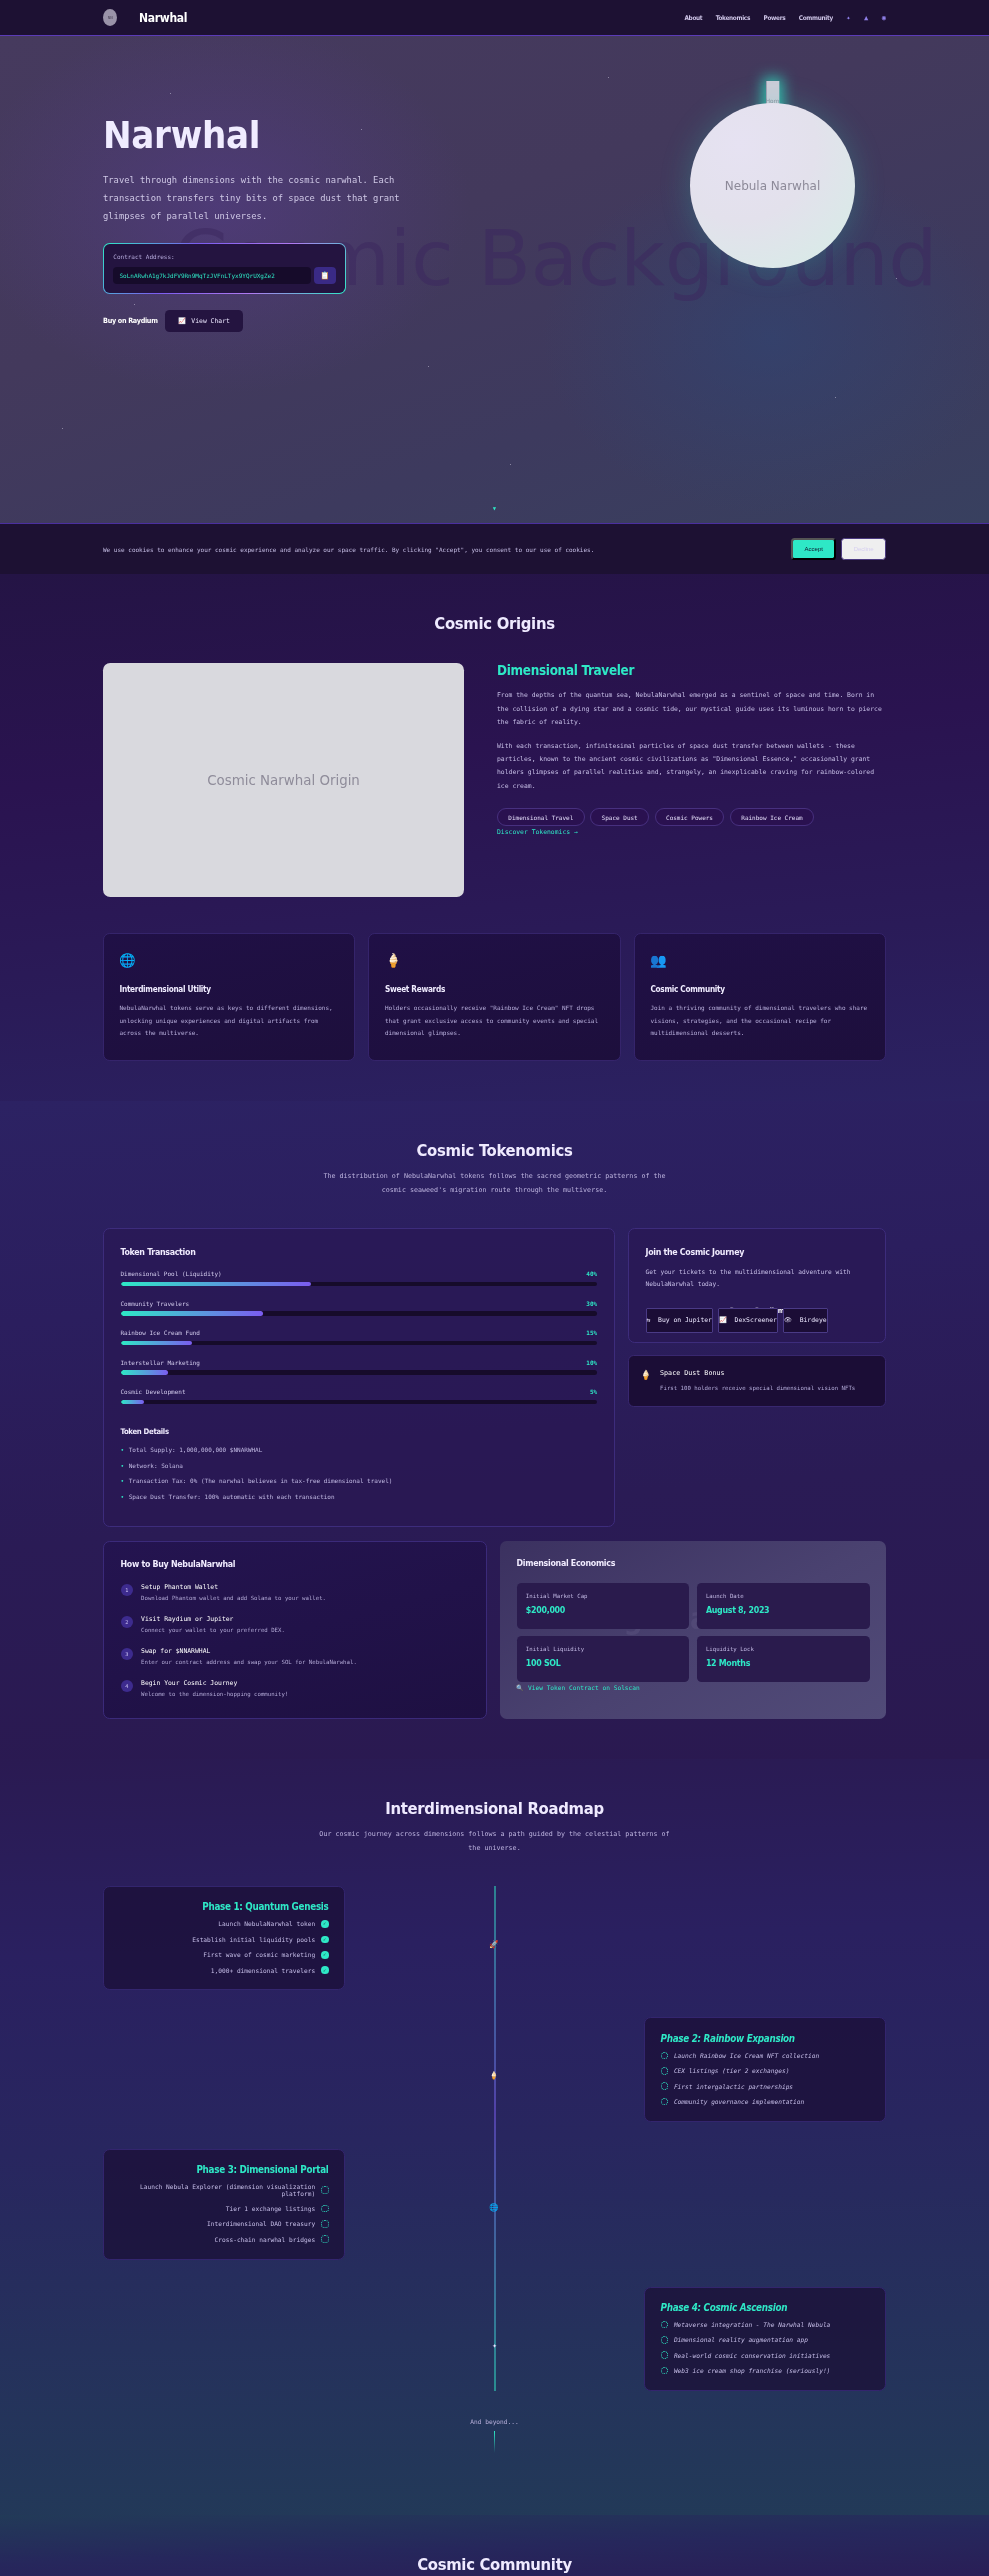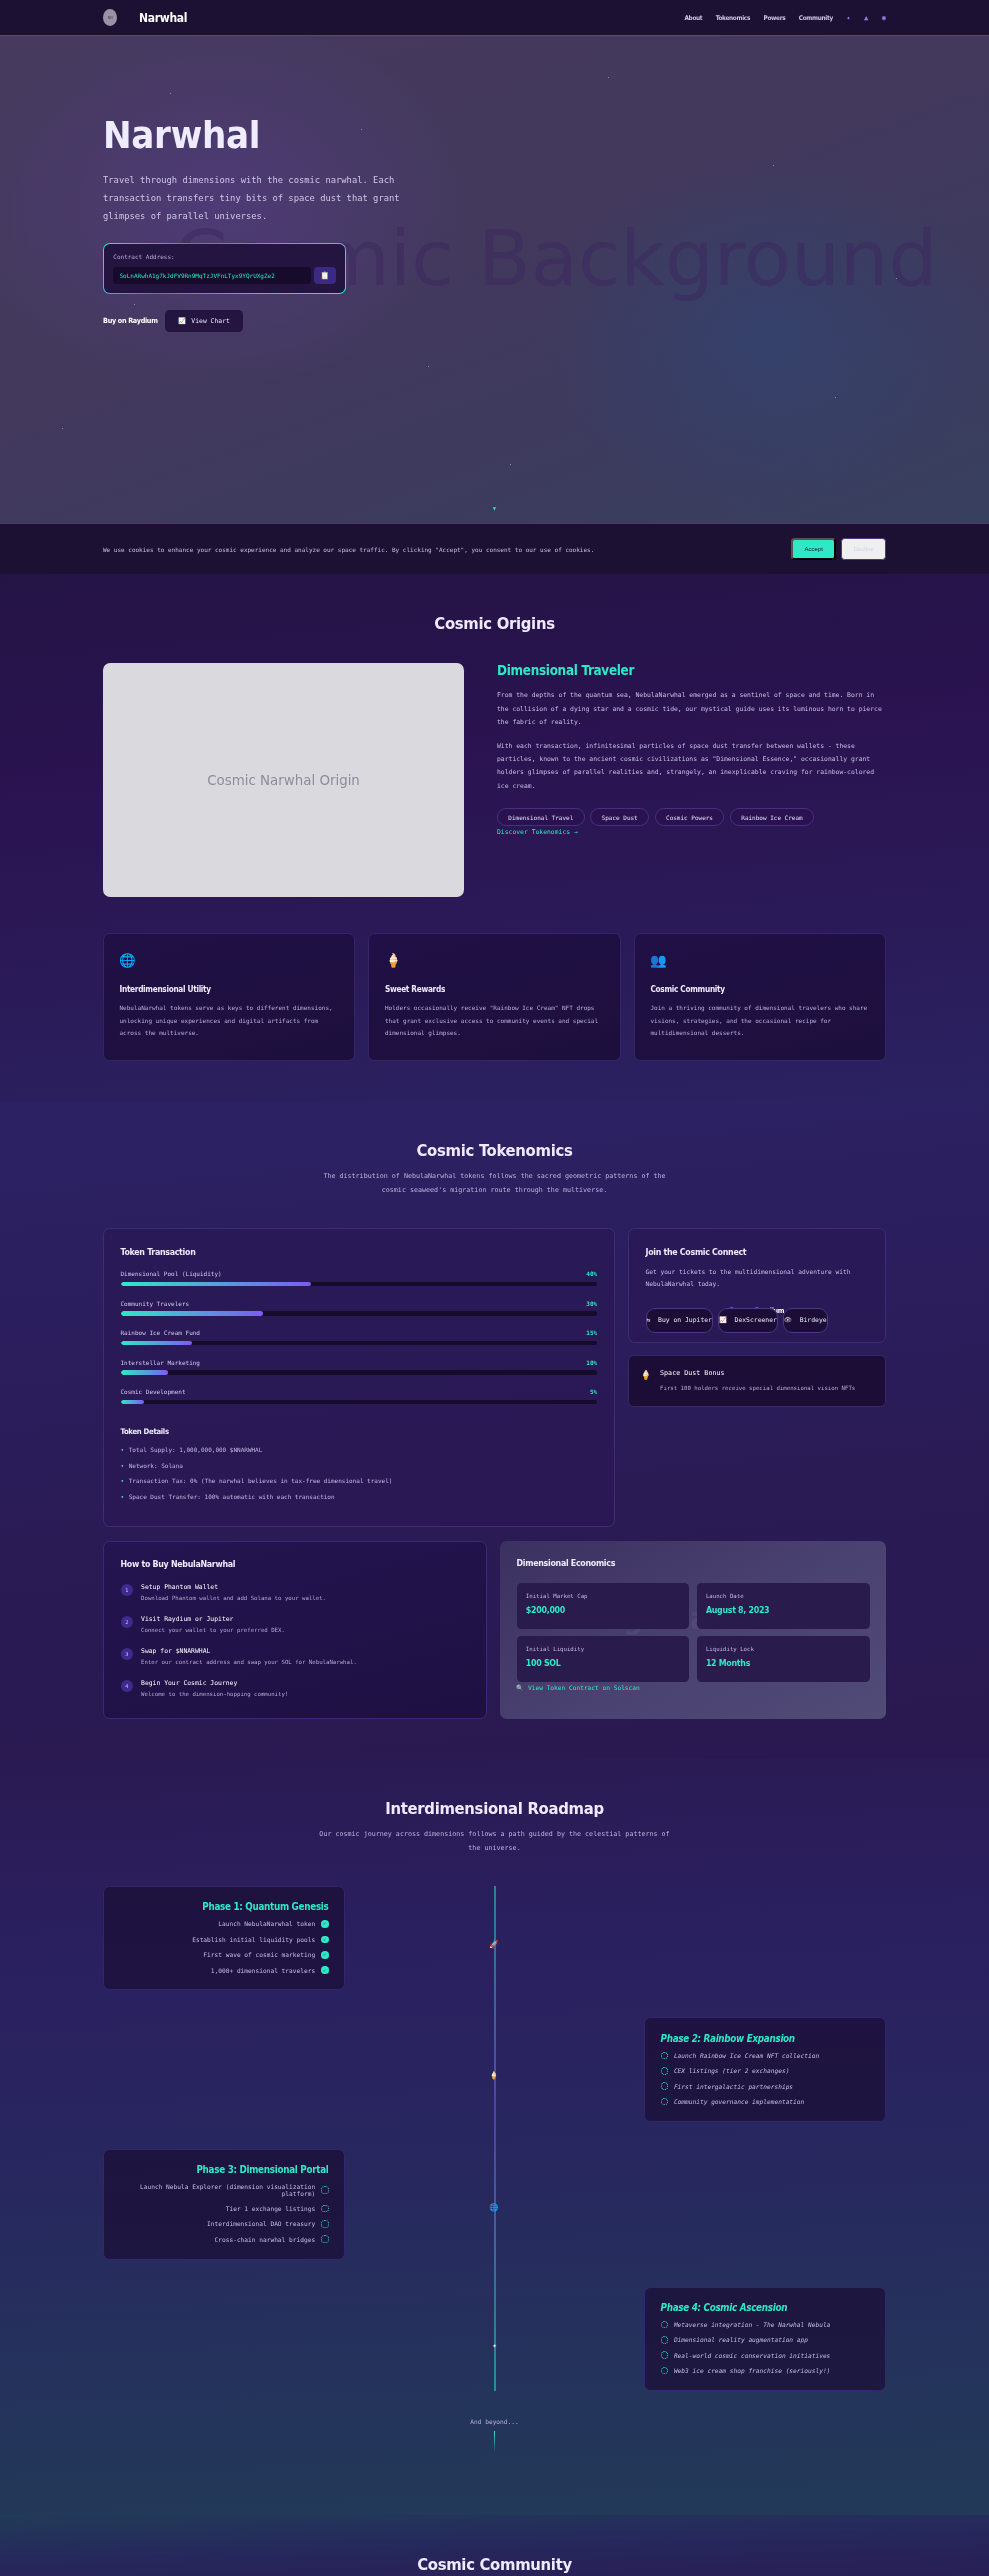--- a/index.html
+++ b/index.html
@@ -107,21 +107,21 @@
   .dist-row { margin-top:13.4px; }
   .dist-head { display:flex; justify-content:space-between; font-size:6px; color:#d2cbec; }
   .dist-pct { color:#2ee8c6; font-weight:bold; }
   .bar { margin-top:4.6px; height:4.6px; border-radius:2.6px; background:#160b2a; overflow:hidden; }
   .bar > i { display:block; height:100%; border-radius:2.6px; background:linear-gradient(90deg,#2ee8c6,#7b5cf0); }
   .td-t { font-size:7.7px; color:#f1ecff; margin-bottom:9.3px; }
   .td-li { font-size:6px; color:#c1b9e3; margin-bottom:8.8px; padding-left:8.2px; position:relative; }
   .td-li:before { content:"•"; position:absolute; left:0; color:#2ee8c6; }
   .join-p { margin-top:9.3px; font-size:6.2px; color:#c5bde6; line-height:1.95; }
   .buy-head { margin-top:15.5px; text-align:center; font-size:7.2px; color:#fff; }
-  .ob { margin-top:7.2px; background:#1b0d36; border:0.5px solid #4a3a86; border-radius:9px; padding:7.2px 0; text-align:center; font-size:6.4px; color:#ece7ff; }
+  .ob { margin-top:7.2px; background:#1b0d36; border:0.5px solid #4a3a86; border-radius:1px; padding:7.2px 0; text-align:center; font-size:6.4px; color:#ece7ff; }
   .bonus { margin-top:12.4px; background:#1b0d36; border:0.5px solid #38276f; border-radius:5.7px; padding:12.4px 11.3px; display:flex; gap:8.2px; }
   .bonus-ic { font-size:9.3px; color:#2ee8c6; }
   .bonus-t { font-size:6.7px; color:#fff; }
   .bonus-p { margin-top:5.7px; font-size:5.7px; color:#b6aedc; line-height:1.95; }
 
   .two { display:flex; gap:13.4px; margin-top:13.4px; }
   .buycard { width:49%; background:linear-gradient(165deg,#241450,#1e1042); border:0.5px solid #3b2a7a; border-radius:6.7px; padding:17.5px 16.5px 20.6px; }
   .step { display:flex; gap:8.2px; margin-top:13.4px; }
   .step-n { width:12.4px; height:12.4px; border-radius:50%; background:#3d2b8e; color:#cfc6f5; font-size:5.2px; display:flex; align-items:center; justify-content:center; flex:none; margin-top:1px; }
   .step-t { font-size:6.4px; color:#fff; }
@@ -200,20 +200,27 @@
         </div>
       </div>
       <div class="hero-btns">
         <a class="btn-ray display">Buy on Raydium</a>
         <a class="btn-chart">
           <span>📈</span>
           <span>View Chart</span>
         </a>
       </div>
     </div>
+    <div class="hero-right">
+      <div class="orb-wrap">
+        <div class="horn">Horn</div>
+        <div class="orb"></div>
+        <div class="orb-label">Nebula Narwhal</div>
+      </div>
+    </div>
   </div>
   <div class="scroll-chev">▾</div>
 </div>
 
 <div class="cookie">
   <div class="cookie-txt">We use cookies to enhance your cosmic experience and analyze our space traffic. By clicking "Accept", you consent to our use of cookies.</div>
   <div class="cookie-btns">
     <button class="ck-accept">Accept</button>
     <button class="ck-decline">Decline</button>
   </div>
@@ -311,21 +318,21 @@
       <div style="margin-top:23px">
         <div class="td-t display">Token Details</div>
         <div class="td-li">Total Supply: 1,000,000,000 $NNARWHAL</div>
         <div class="td-li">Network: Solana</div>
         <div class="td-li">Transaction Tax: 0% (The narwhal believes in tax-free dimensional travel)</div>
         <div class="td-li">Space Dust Transfer: 100% automatic with each transaction</div>
       </div>
     </div>
     <div style="width:258px">
       <div class="panel">
-        <div class="panel-t display">Join the Cosmic Connect</div>
+        <div class="panel-t display">Join the Cosmic Journey</div>
         <div class="join-p">Get your tickets to the multidimensional adventure with NebulaNarwhal today.</div>
         <div class="buy-head display">Buy on Raydium</div>
         <a class="ob"><span>⇆</span>&nbsp; <span>Buy on Jupiter</span></a>
         <a class="ob"><span>📈</span>&nbsp; <span>DexScreener</span></a>
         <a class="ob"><span>👁</span>&nbsp; <span>Birdeye</span></a>
       </div>
       <div class="bonus">
         <div class="bonus-ic">🍦</div>
         <div>
           <div class="bonus-t">Space Dust Bonus</div>

